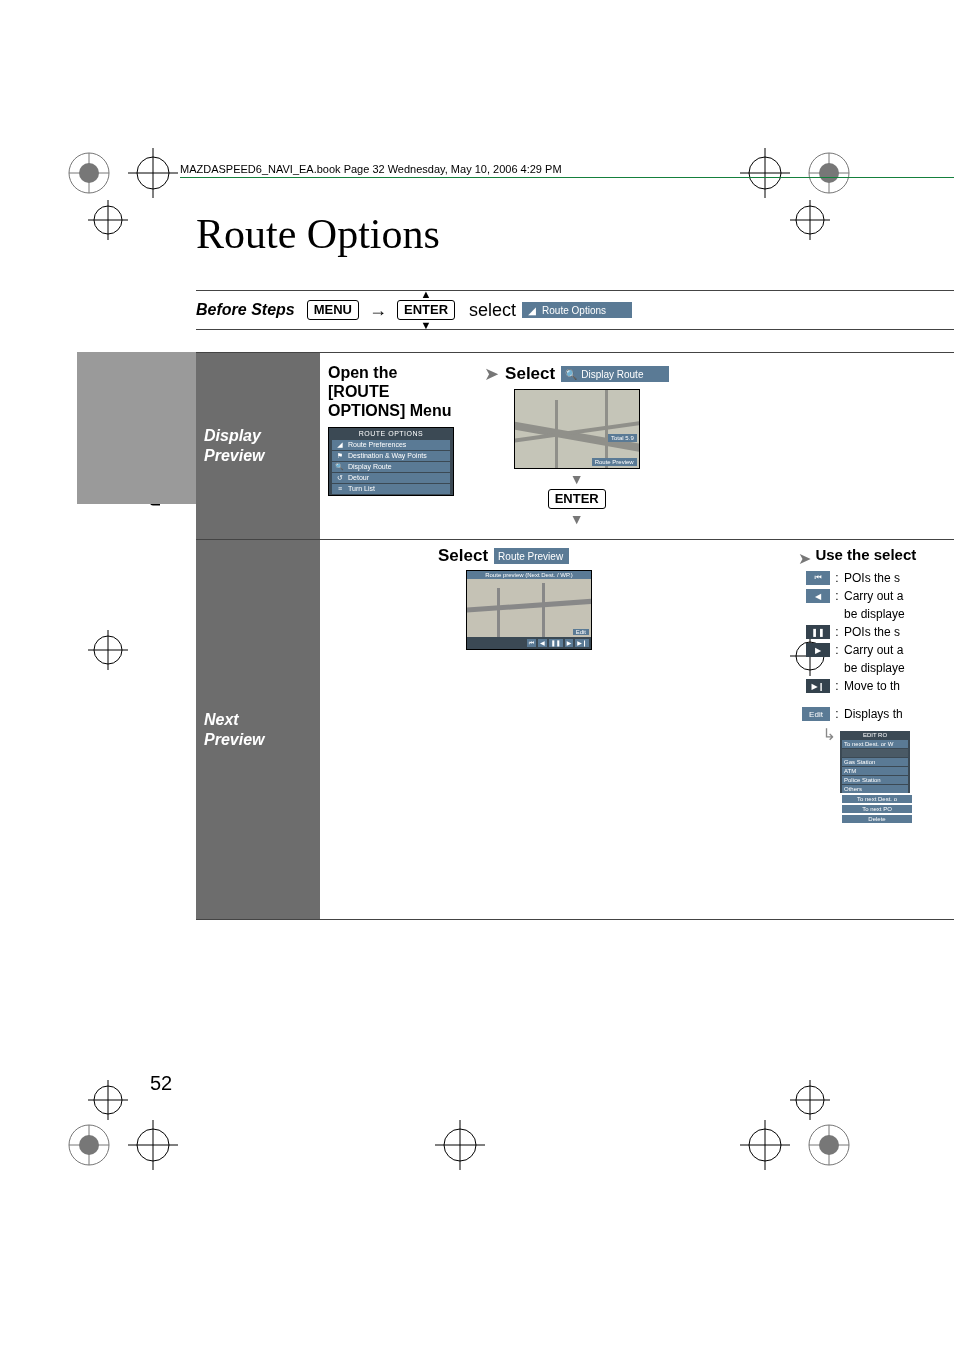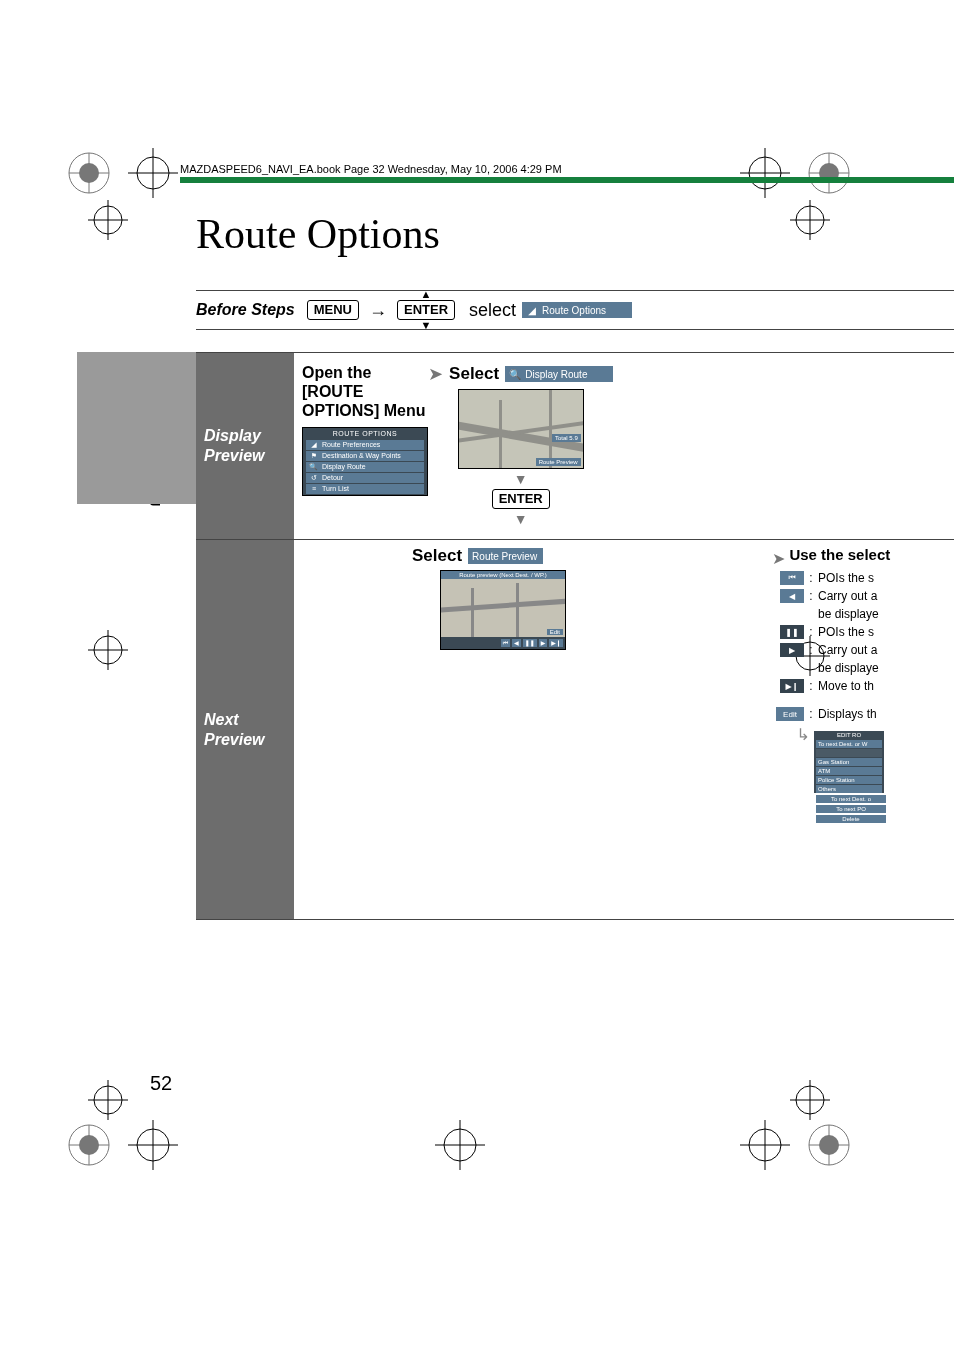--- a/index.html
+++ b/index.html
@@ -18,21 +18,21 @@
 
   
   .header-line {
     position: absolute;
     top: 163px;
     left: 180px;
     right: 0;
     font-size: 11px;
     color: #000;
     padding-bottom: 2px;
-    border-bottom: 6px solid #15803d;
+    border-bottom: 1px solid #15803d;
   }
 
   .page-title {
     position: absolute;
     top: 210px;
     left: 196px;
     font-size: 42px;
     font-weight: 400;
     font-family: "Times New Roman", serif;
   }
@@ -128,40 +128,40 @@
     left: 196px;
     right: 0;
     border-top: 1px solid #444;
   }
   .section {
     display: flex;
     border-bottom: 1px solid #444;
     min-height: 150px;
   }
   .sec-label {
-    width: 98px;
+    width: 124px;
     background: #6d6d6d;
     color: #fff;
     font-weight: bold;
     font-style: italic;
     font-size: 16px;
     padding: 10px 8px;
     display: flex;
     flex-direction: column;
     justify-content: center;
     line-height: 1.25;
   }
   .sec-body {
     flex: 1;
     padding: 10px 8px;
     position: relative;
   }
 
   
-  .cols { display: flex; align-items: flex-start; }
+  .cols { display: flex; gap: 30px; align-items: flex-start; }
   .col { display: flex; flex-direction: column; align-items: center; }
   .col-heading {
     font-weight: bold;
     font-size: 16px;
     line-height: 1.2;
     align-self: flex-start;
     margin-bottom: 6px;
   }
 
   

